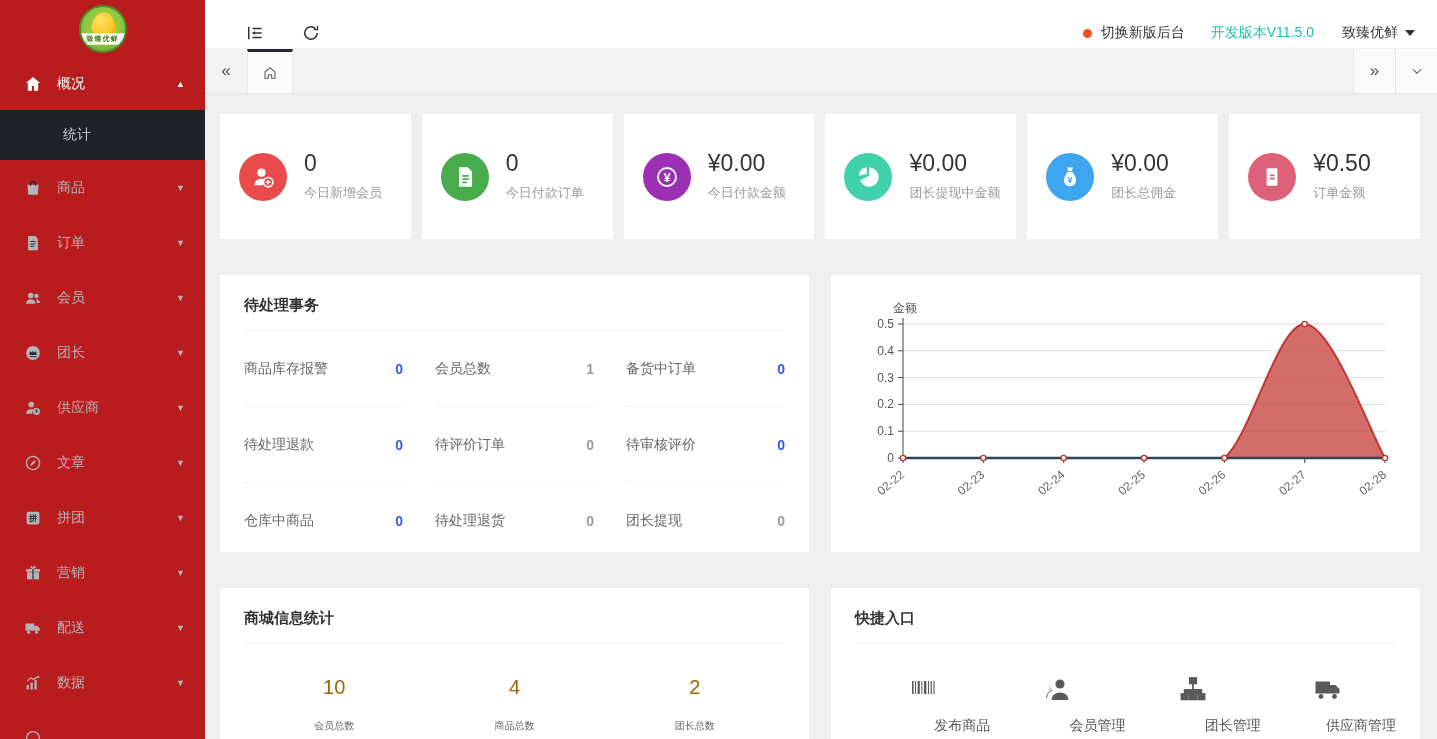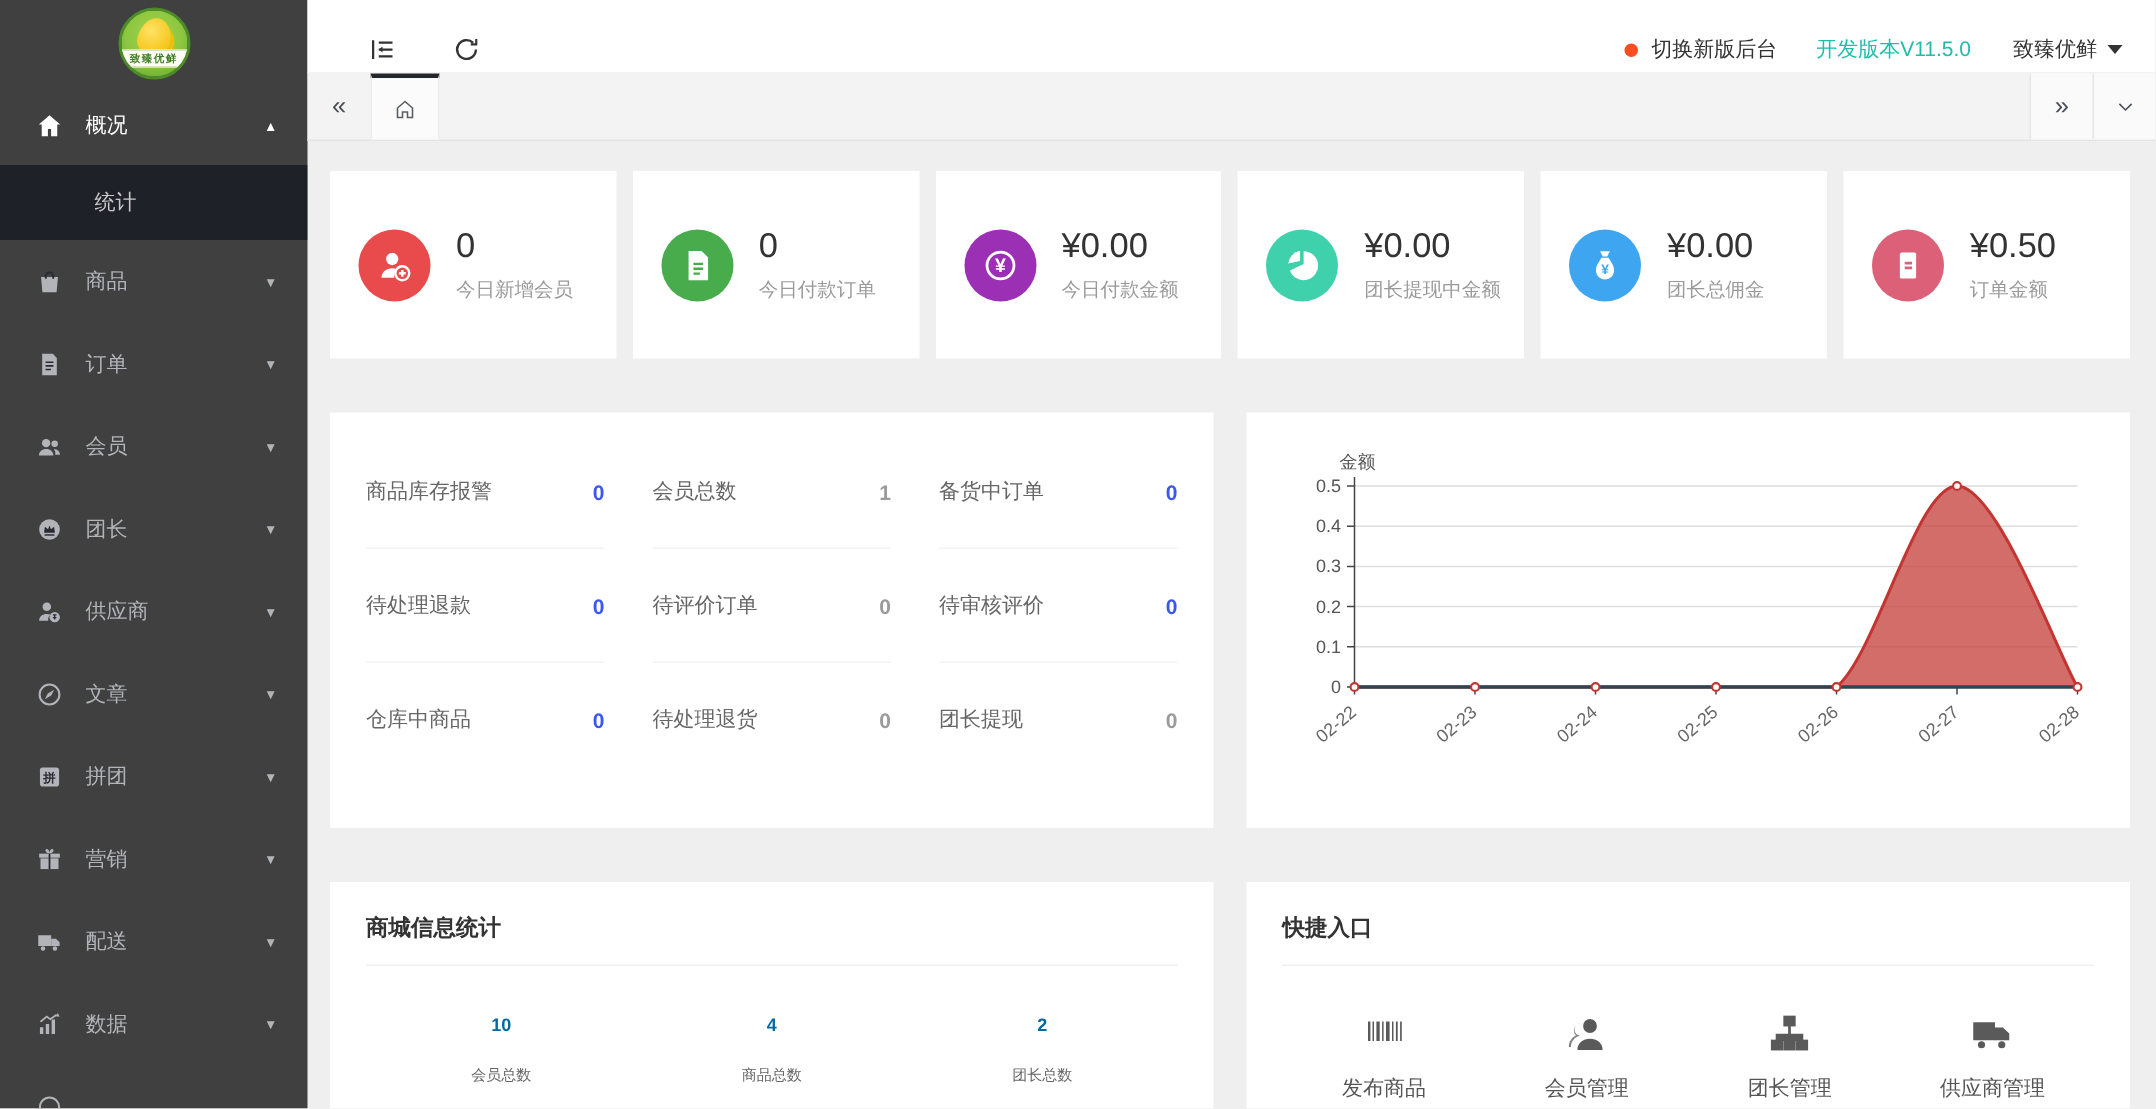--- a/index.html
+++ b/index.html
@@ -1,21 +1,21 @@
 <!DOCTYPE html>
 <html><head>
 <meta charset="utf-8">
 <style>
   * { margin:0; padding:0; box-sizing:border-box; }
   html,body { width:1437px; height:739px; overflow:hidden; }
   body { font-family:"Liberation Sans","DejaVu Sans",sans-serif; background:#efefef; }
   .app { display:flex; width:1437px; height:739px; }
 
   
-  .sidebar { width:205px; background:#404040; flex:none; overflow:hidden; }
+  .sidebar { width:205px; background:#b91c1c; flex:none; overflow:hidden; }
   .logo-wrap { height:57px; display:flex; align-items:center; justify-content:center; }
   .logo-badge { width:48px; height:48px; border-radius:50%; background:radial-gradient(circle at 50% 40%, #a8d44a 0%, #8cc63f 55%, #5d9e31 100%); border:2px solid #4c8a2a; position:relative; overflow:hidden; }
   .logo-mango { position:absolute; left:11px; top:5px; width:22px; height:26px; background:radial-gradient(circle at 35% 35%, #ffe266, #f5c518 70%, #e8a20c); border-radius:50% 50% 48% 52%/60% 55% 45% 40%; transform:rotate(14deg); box-shadow:6px 2px 0 -3px #f3bb10; }
   .logo-band { position:absolute; left:-4px; right:-4px; top:26px; height:12px; background:#fdfdf6; border-top:1px solid #d7e3c0; border-bottom:1px solid #d7e3c0; display:flex; align-items:center; justify-content:center; }
   .logo-band span { font-size:7px; color:#3f7d22; font-weight:bold; letter-spacing:1px; }
   .nav-item { height:55px; display:flex; align-items:center; padding:0 20px 0 24px; color:#b2b4b9; font-size:14px; cursor:pointer; }
   .nav-item.first { height:53px; color:#ffffff; }
   .nav-icon { width:18px; height:18px; margin-right:15px; flex:none; display:inline-flex; }
   .nav-icon svg { width:18px; height:18px; fill:currentColor; }
   .nav-label { flex:1; }
@@ -64,25 +64,25 @@
   .p-cell { height:76px; display:flex; align-items:center; justify-content:space-between; font-size:14px; }
   .p-cell.bordered { border-bottom:1px solid #f3f3f3; }
   .p-cell .lbl { color:#666; }
   .p-cell .val { font-weight:bold; color:#9b9b9b; }
   .p-cell .val.hl { color:#3a57f0; }
 
   .chart-box { margin-top:6px; }
 
   .shop-grid { display:flex; margin-top:32px; text-align:center; }
   .shop-col { flex:1; cursor:default; }
-  .shop-val { font-size:12px; font-weight:bold; color:#0369a1; }
+  .shop-val { font-size:20px; font-weight:normal; color:#a16207; }
   .shop-lbl { font-size:10px; color:#666; margin-top:20px; }
 
   .quick-grid { display:flex; margin-top:28px; text-align:center; }
-  .quick-col { flex:1; cursor:pointer; }
+  .quick-col { flex:1; cursor:pointer;text-align:right; }
   .quick-ic { height:32px; display:flex; align-items:flex-end; justify-content:center; color:#5a5a5a; }
   .quick-ic svg { width:30px; height:30px; fill:#5a5a5a; }
   .quick-lbl { font-size:14px; color:#555; margin-top:13px; }
 </style>
 </head>
 <body>
 
 <div class="app">
 
   <aside class="sidebar">
@@ -365,20 +365,21 @@
           <span>
             <div class="card-val">¥0.50</div>
             <div class="card-lbl">订单金额</div>
           </span>
         </div>
       </div>
 
       <div class="row row1">
 
         <section class="panel">
+          <div class="p-title">待处理事务</div>
           <div class="pending-grid">
             <div class="p-cell bordered">
                 <span class="lbl">商品库存报警</span>
                 <span class="val hl">0</span>
               </div>
             <div class="p-cell bordered">
                 <span class="lbl">会员总数</span>
                 <span class="val">1</span>
               </div>
             <div class="p-cell bordered">

